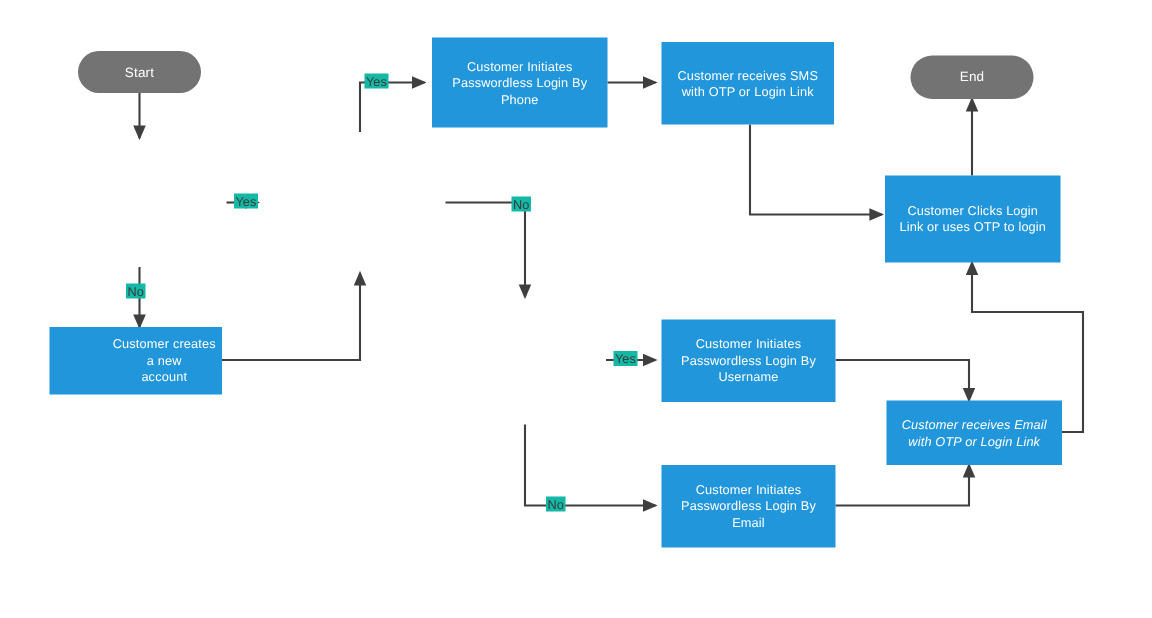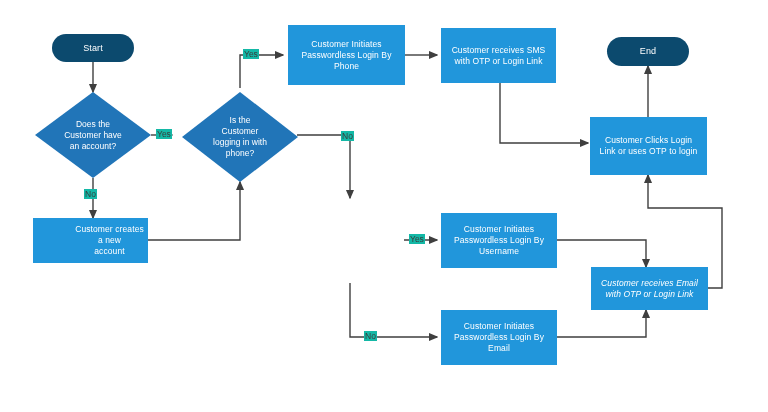--- a/index.html
+++ b/index.html
@@ -37,21 +37,21 @@
     letter-spacing: 0.1px;
   }
   .node .label {
     display: block;
     width: 100%;
     padding: 0 4px;
     box-sizing: border-box;
     white-space: pre-line;
   }
   .terminator {
-    background: #0c4a6e;
+    background: #737373;
     border-radius: 22px;
     font-size: 9px;
   }
   .process {
     background: #2196DB;
   }
   .decision-wrap {
     position: absolute;
   }
   .decision-shape {
@@ -127,43 +127,26 @@
       <path d="M708,288 L722,288 L722,208 L648,208 L648,175" marker-end="url(#arrow)"></path>
 
       <path d="M648,117 L648,66" marker-end="url(#arrow)"></path>
     </g>
   </svg>
 
   <div class="node terminator" style="left:52px; top:34px; width:82px; height:28px;">
     <span class="label">Start</span>
   </div>
 
-  <div class="decision-wrap" style="left:35px; top:92px; width:116px; height:86px;">
-    <svg class="decision-shape" viewBox="0 0 116 86" xmlns="http://www.w3.org/2000/svg">
-      <polygon points="58,0 116,43 58,86 0,43" fill="#2175B8"></polygon>
-    </svg>
-    <div class="decision-text">Does the
-Customer have
-an account?</div>
-  </div>
 
   <div class="node process" style="left:33px; top:218px; width:115px; height:45px;padding-left:38px;">
     <span class="label">Customer creates a new
 account</span>
   </div>
 
-  <div class="decision-wrap" style="left:182px; top:92px; width:116px; height:90px;">
-    <svg class="decision-shape" viewBox="0 0 116 90" xmlns="http://www.w3.org/2000/svg">
-      <polygon points="58,0 116,45 58,90 0,45" fill="#2175B8"></polygon>
-    </svg>
-    <div class="decision-text">Is the
-Customer
-logging in with
-phone?</div>
-  </div>
 
   <div class="node process" style="left:288px; top:25px; width:117px; height:60px;">
     <span class="label">Customer Initiates
 Passwordless Login By
 Phone</span>
   </div>
 
   <div class="node process" style="left:441px; top:28px; width:115px; height:55px;">
     <span class="label">Customer receives SMS
 with OTP or Login Link</span>

